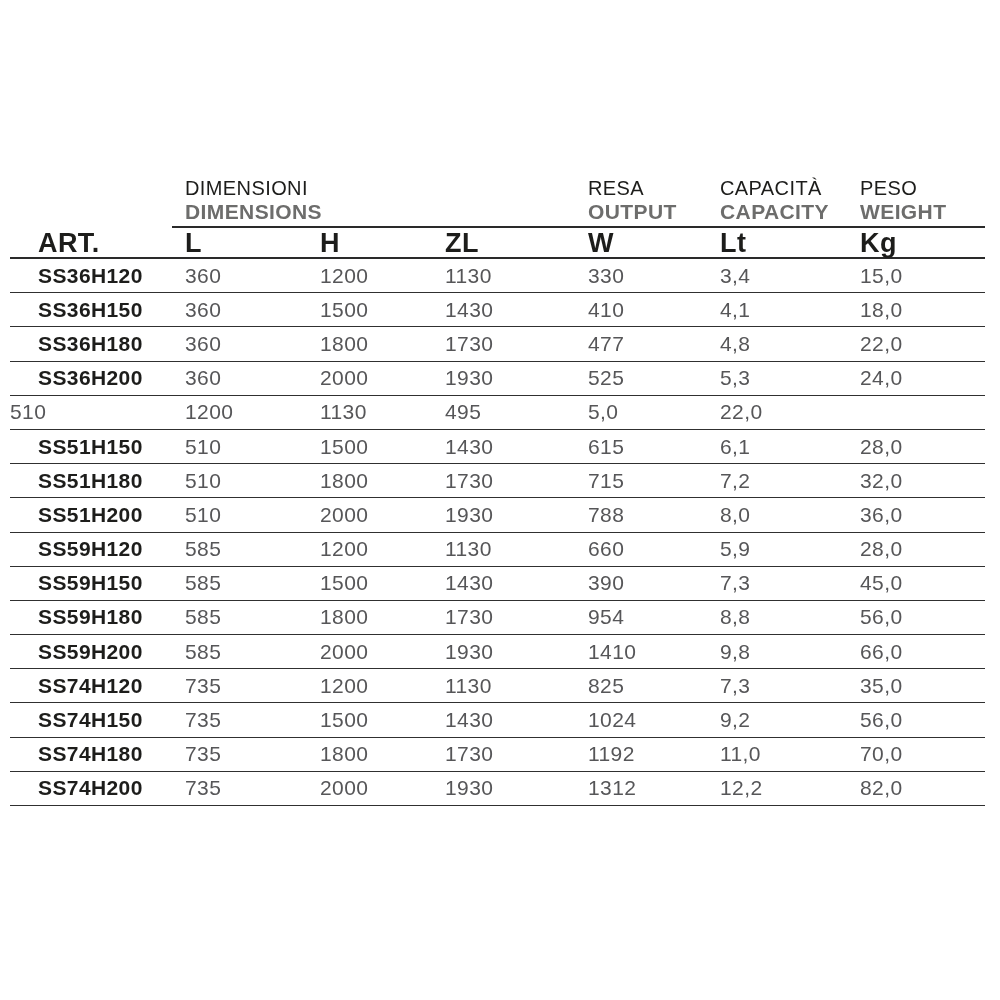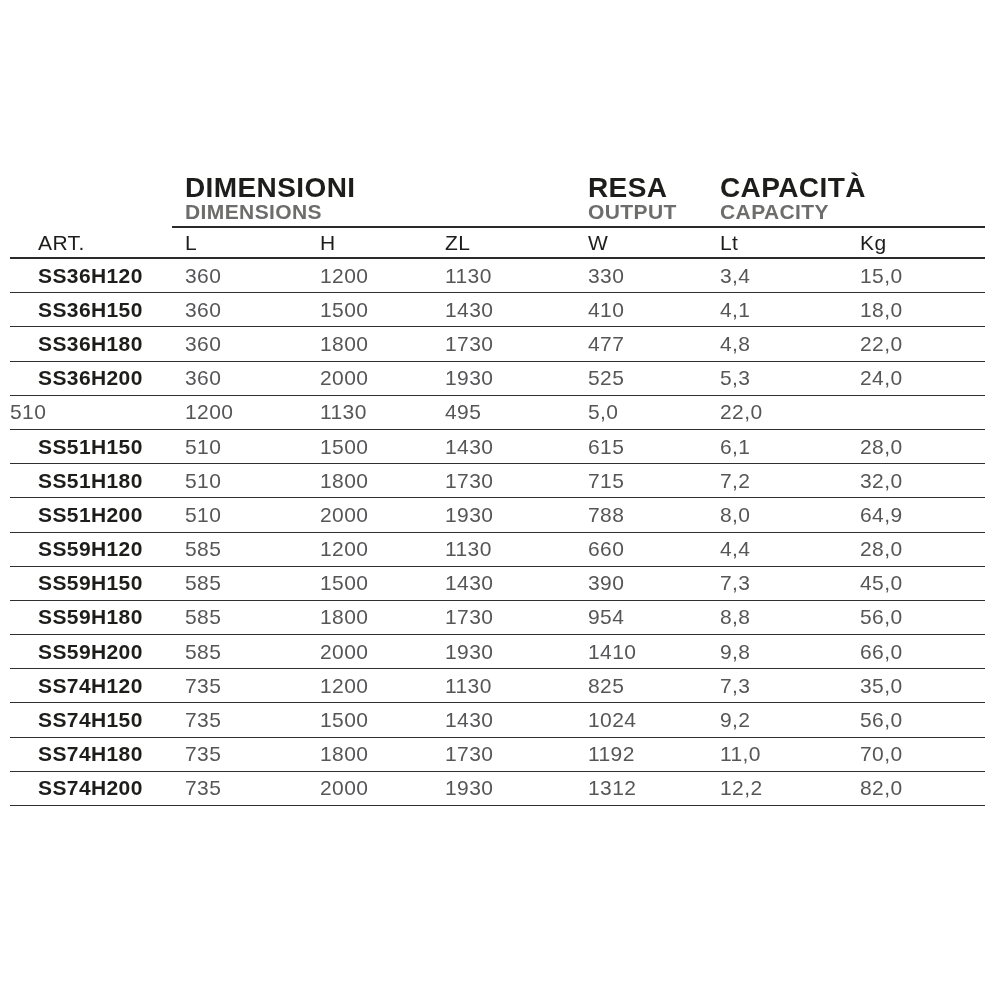--- a/index.html
+++ b/index.html
@@ -22,22 +22,22 @@
     position: relative;
     height: 50px;
   }
   .group {
     position: absolute;
     top: 0;
     white-space: nowrap;
   }
   .group .it {
     display: block;
-    font-size: 28px;
-    font-weight: 700;
+    font-size: 20px;
+    font-weight: 400;
     letter-spacing: 0.4px;
     color: #1d1d1b;
     line-height: 24px;
   }
   .group .en {
     display: block;
     font-size: 21px;
     font-weight: 700;
     letter-spacing: 0.4px;
     color: #6d6d6c;
@@ -54,22 +54,22 @@
   }
   
   .header-row {
     display: grid;
     grid-template-columns: 175px 135px 125px 143px 132px 140px 125px;
     align-items: center;
     height: 29px;
     border-bottom: 2px solid #2a2a2a;
   }
   .header-row .hcell {
-    font-size: 21px;
-    font-weight: 400;
+    font-size: 27px;
+    font-weight: 700;
     letter-spacing: 0.4px;
     color: #1d1d1b;
     white-space: nowrap;
   }
   .header-row .hcell.art { padding-left: 28px; }
   
   .trow {
     display: grid;
     grid-template-columns: 175px 135px 125px 143px 132px 140px 125px;
     align-items: center;
@@ -100,20 +100,24 @@
       <span class="en">DIMENSIONS</span>
     </div>
     <div class="group g2">
       <span class="it">CAPACITÀ</span>
       <span class="en">CAPACITY</span>
     </div>
     <div class="group g1">
       <span class="it">RESA</span>
       <span class="en">OUTPUT</span>
     </div>
+    <div class="group g3">
+      <span class="it">PESO</span>
+      <span class="en">WEIGHT</span>
+    </div>
   </div>
 
   <div class="group-underline"></div>
 
   <div class="header-row">
     <div class="hcell art">ART.</div>
     <div class="hcell">L</div>
     <div class="hcell">H</div>
     <div class="hcell">ZL</div>
     <div class="hcell">W</div>
@@ -191,30 +195,30 @@
     <div class="cell">32,0</div>
   </div>
 
   <div class="trow">
     <div class="cell art">SS51H200</div>
     <div class="cell">510</div>
     <div class="cell">2000</div>
     <div class="cell">1930</div>
     <div class="cell">788</div>
     <div class="cell">8,0</div>
-    <div class="cell">64,9</div>
+    <div class="cell">36,0</div>
   </div>
 
   <div class="trow">
     <div class="cell art">SS59H120</div>
     <div class="cell">585</div>
     <div class="cell">1200</div>
     <div class="cell">1130</div>
     <div class="cell">660</div>
-    <div class="cell">4,4</div>
+    <div class="cell">5,9</div>
     <div class="cell">28,0</div>
   </div>
 
   <div class="trow">
     <div class="cell art">SS59H150</div>
     <div class="cell">585</div>
     <div class="cell">1500</div>
     <div class="cell">1430</div>
     <div class="cell">390</div>
     <div class="cell">7,3</div>

